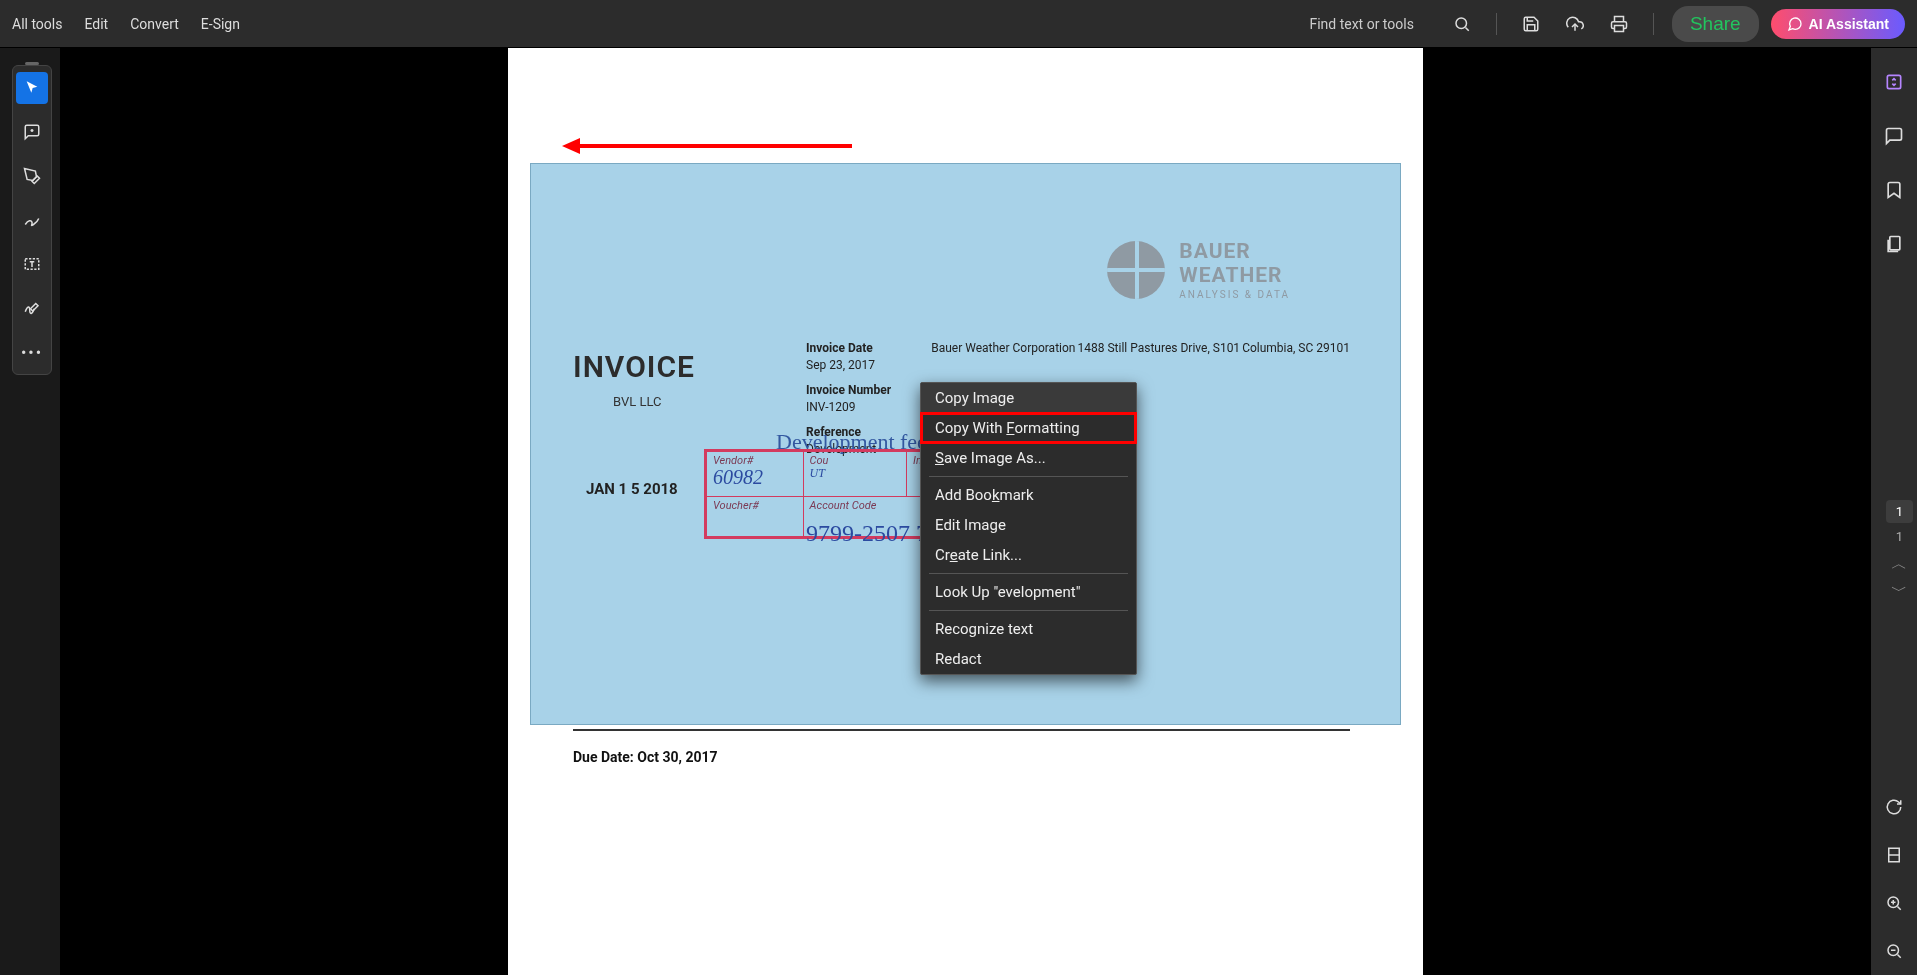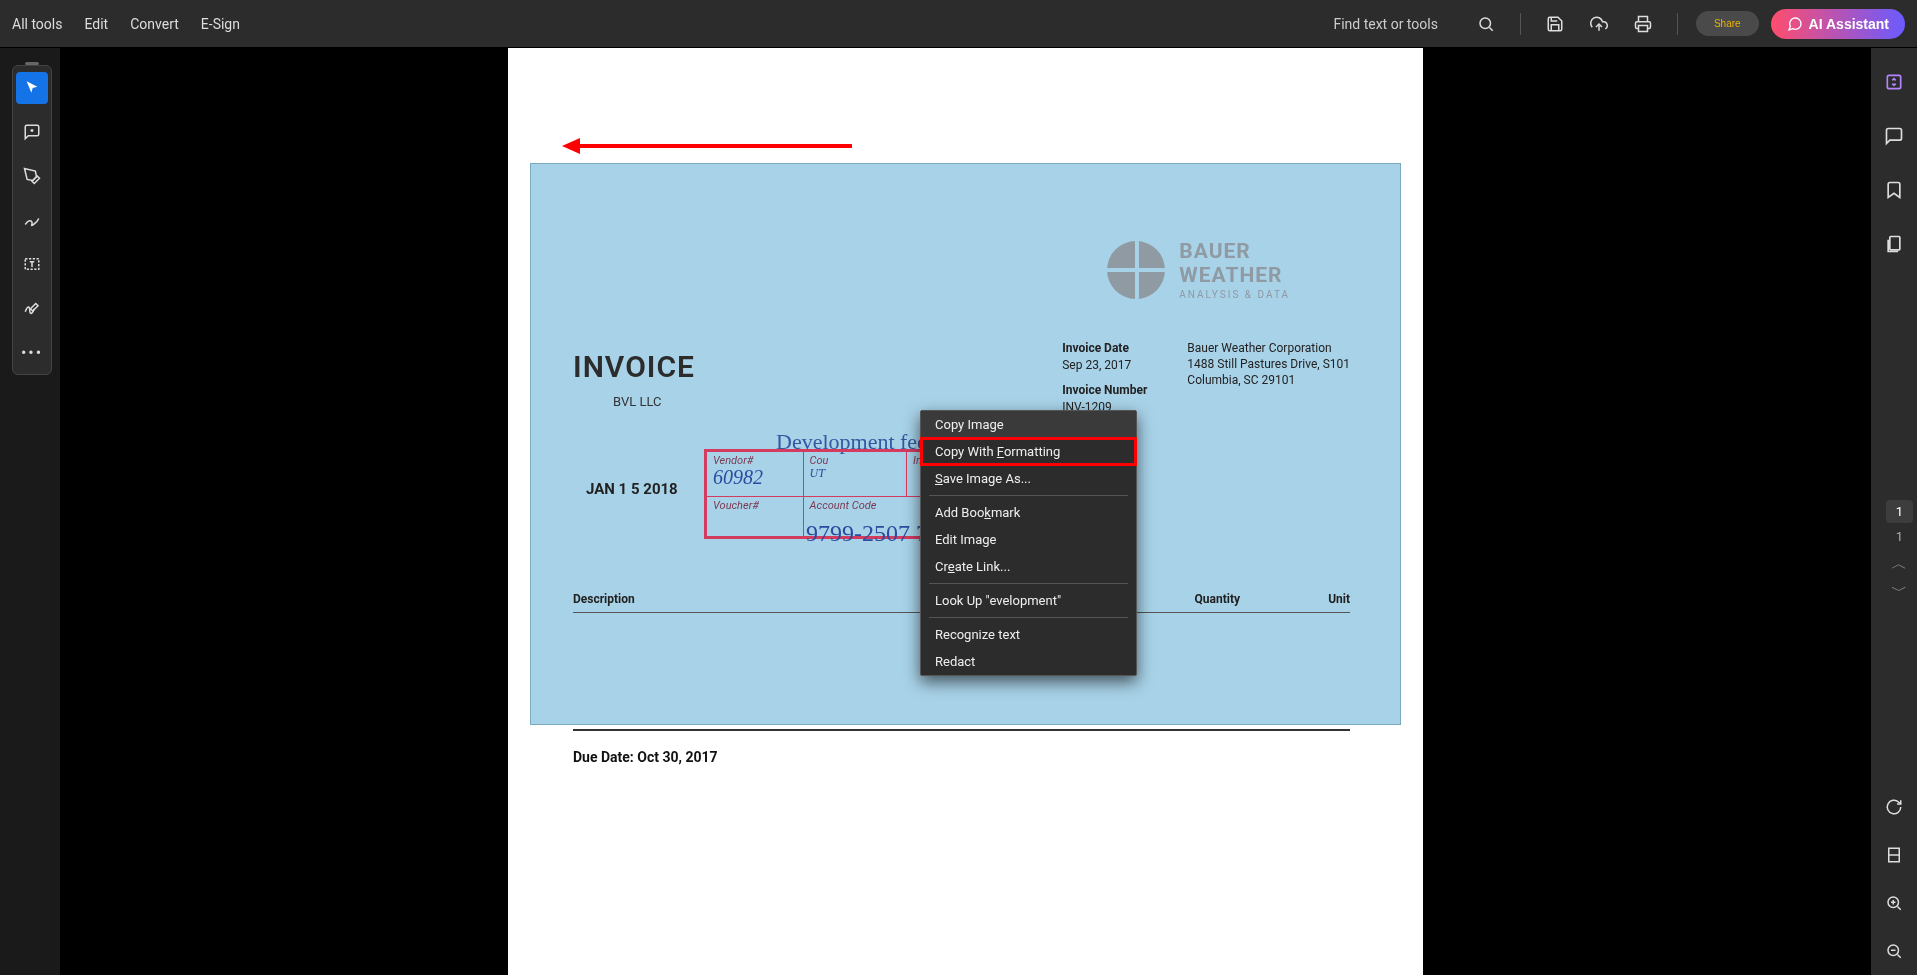--- a/index.html
+++ b/index.html
@@ -24,21 +24,21 @@
   .top-bar-left { display: flex; gap: 22px; align-items: center; }
   .top-bar-left .menu-item { color: #ddd; font-size: 14px; cursor: pointer; }
   .top-bar-right { margin-left: auto; display: flex; align-items: center; gap: 12px; }
   .find-text { color: #ccc; font-size: 14px; margin-right: 20px; }
   .icon-btn {
     width: 32px; height: 32px; display:flex; align-items:center; justify-content:center;
     color:#ddd; cursor:pointer; border-radius:4px;
   }
   .divider-v { width:1px; height:22px; background:#555; margin:0 6px;}
   .share-btn {
-    background:#4a4a4a; color:#eab308; font-size:10px; padding:7px 18px;
+    background:#4a4a4a; color:#22c55e; font-size:19px; padding:7px 18px;
     border-radius:16px; cursor:pointer; border:none;
   }
   .ai-btn {
     background: linear-gradient(90deg,#ff4d6d,#6a5bff);
     color:#fff; font-size:14px; font-weight:600;
     padding:7px 16px; border-radius:16px; cursor:pointer; border:none;
     display:flex; align-items:center; gap:6px;
   }
   
   .left-rail {
@@ -107,21 +107,21 @@
   .logo-mark::after{left:0;top:27px;width:58px;height:4px;}
   .logo-text {display:flex;flex-direction:column;}
   .logo-text .l1{color:#8f9aa3;font-size:21px;font-weight:700;letter-spacing:1px;}
   .logo-text .l2{color:#8f9aa3;font-size:10px;letter-spacing:2px;margin-top:2px;}
   .inv-title{position:absolute;left:42px;top:185px;color:#2c2c2c;font-size:30px;font-weight:600;letter-spacing:1px;}
   .inv-bill{position:absolute;left:82px;top:230px;color:#333;font-size:13px;}
   .inv-meta{position:absolute;right:50px;top:177px;display:flex;gap:40px;font-size:12px;color:#222;}
   .inv-meta-col{display:flex;flex-direction:column;gap:3px;}
   .inv-meta-label{font-weight:700;margin-top:8px;}
   .inv-meta-label:first-child{margin-top:0;}
-  .addr-col{display:flex;flex-direction:column;gap:2px;}
+  .addr-col{display:flex;flex-direction:row;gap:2px;}
   
   .script-note{position:absolute;left:245px;top:265px;color:#3358a0;font-family:cursive;font-size:22px;}
   .stamp{
     position:absolute;left:173px;top:285px;width:350px;height:90px;
     border:2px solid #d33b5f;
   }
   .stamp td{border:1px solid #d33b5f;padding:2px 6px;vertical-align:top;}
   .stamp table{width:100%;height:100%;border-collapse:collapse;font-size:11px;color:#7b3a54;font-style:italic;}
   .stamp .hw{font-family:cursive;color:#2b4aa0;font-size:20px;line-height:1;}
   .date-stamp{position:absolute;left:55px;top:316px;font-weight:700;font-size:15px;color:#222;}
@@ -137,21 +137,21 @@
   .c-qty{flex:0 0 130px;text-align:right;}
   .c-price{flex:0 0 110px;text-align:right;}
   .total-row{position:absolute;left:42px;right:50px;top:521px;display:flex;font-size:12px;font-weight:700;border-top:2px solid #333;padding-top:7px;margin-top:44px;}
   .total-row .lbl{margin-left:auto;margin-right:60px;}
   .due{position:absolute;left:42px;top:585px;font-size:14px;font-weight:700;color:#111;}
   
   .ctx {
     position:absolute; left:920px; top:382px; width:217px;
     background:#2c2c2c; border:1px solid #555; border-radius:2px;
     box-shadow:0 6px 16px rgba(0,0,0,0.6);
-    font-size:13px; color:#eee; z-index:50;margin-top:28px;
+    font-size:15px; color:#eee; z-index:50;
   }
   .ctx-item{padding:6px 14px;cursor:pointer;}
   .ctx-item.hi{background:#3a3a3a;}
   .ctx-item.boxed{outline:3px solid #ff0000;outline-offset:-2px;}
   .ctx-sep{height:1px;background:#555;margin:3px 8px;}
   .ul{text-decoration:underline;}
   
   .nav-chevs{display:flex;flex-direction:column;align-items:center;gap:6px;color:#888;margin-top:4px;}
 </style>
 </head>
@@ -299,25 +299,20 @@
           <tr>
             <td><span>Voucher#</span></td>
             <td colspan="3"><span>Account Code</span></td>
           </tr>
         </tbody>
           </table>
       </div>
       <div class="hw-long">9799-2507 72020</div>
 
       <div class="tbl">
-        <div class="tbl-head">
-          <span class="c-desc">Description</span>
-          <span class="c-qty">Quantity</span>
-          <span class="c-price">Unit</span>
-        </div>
       </div>
       <div class="total-row">
         <span class="lbl">TOTAL USD</span>
         <span>3,000.00</span>
       </div>
       <div class="due">Due Date: Oct 30, 2017</div>
     </div>
   </div>
 </div>
 

